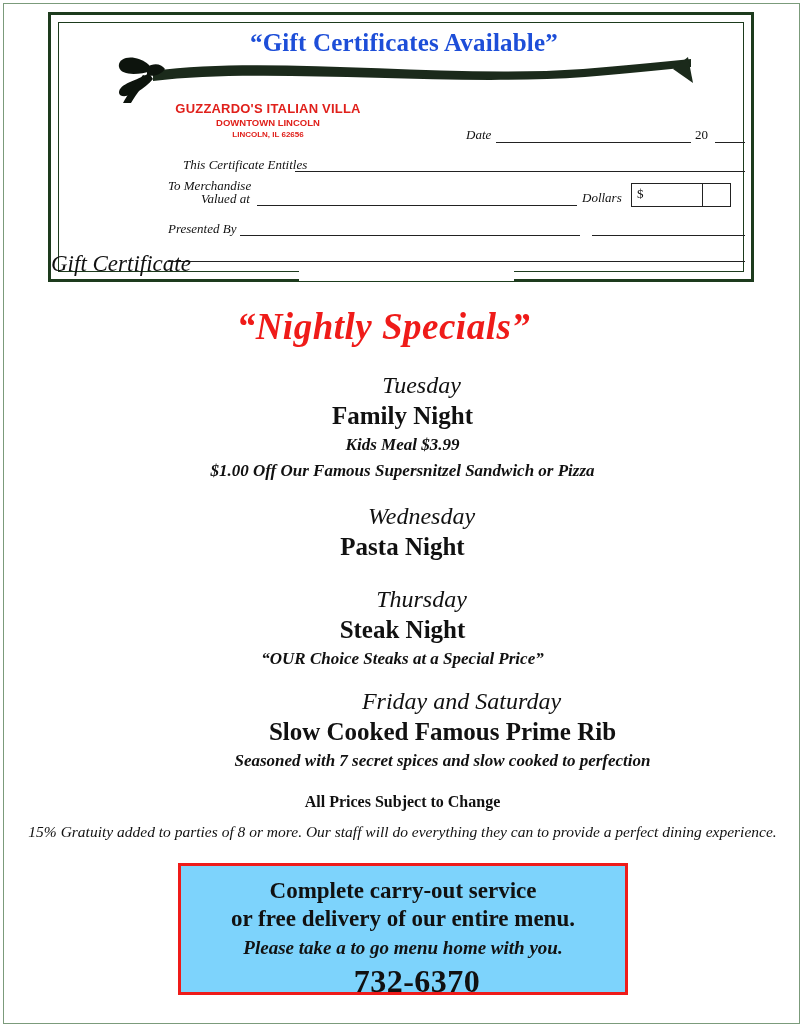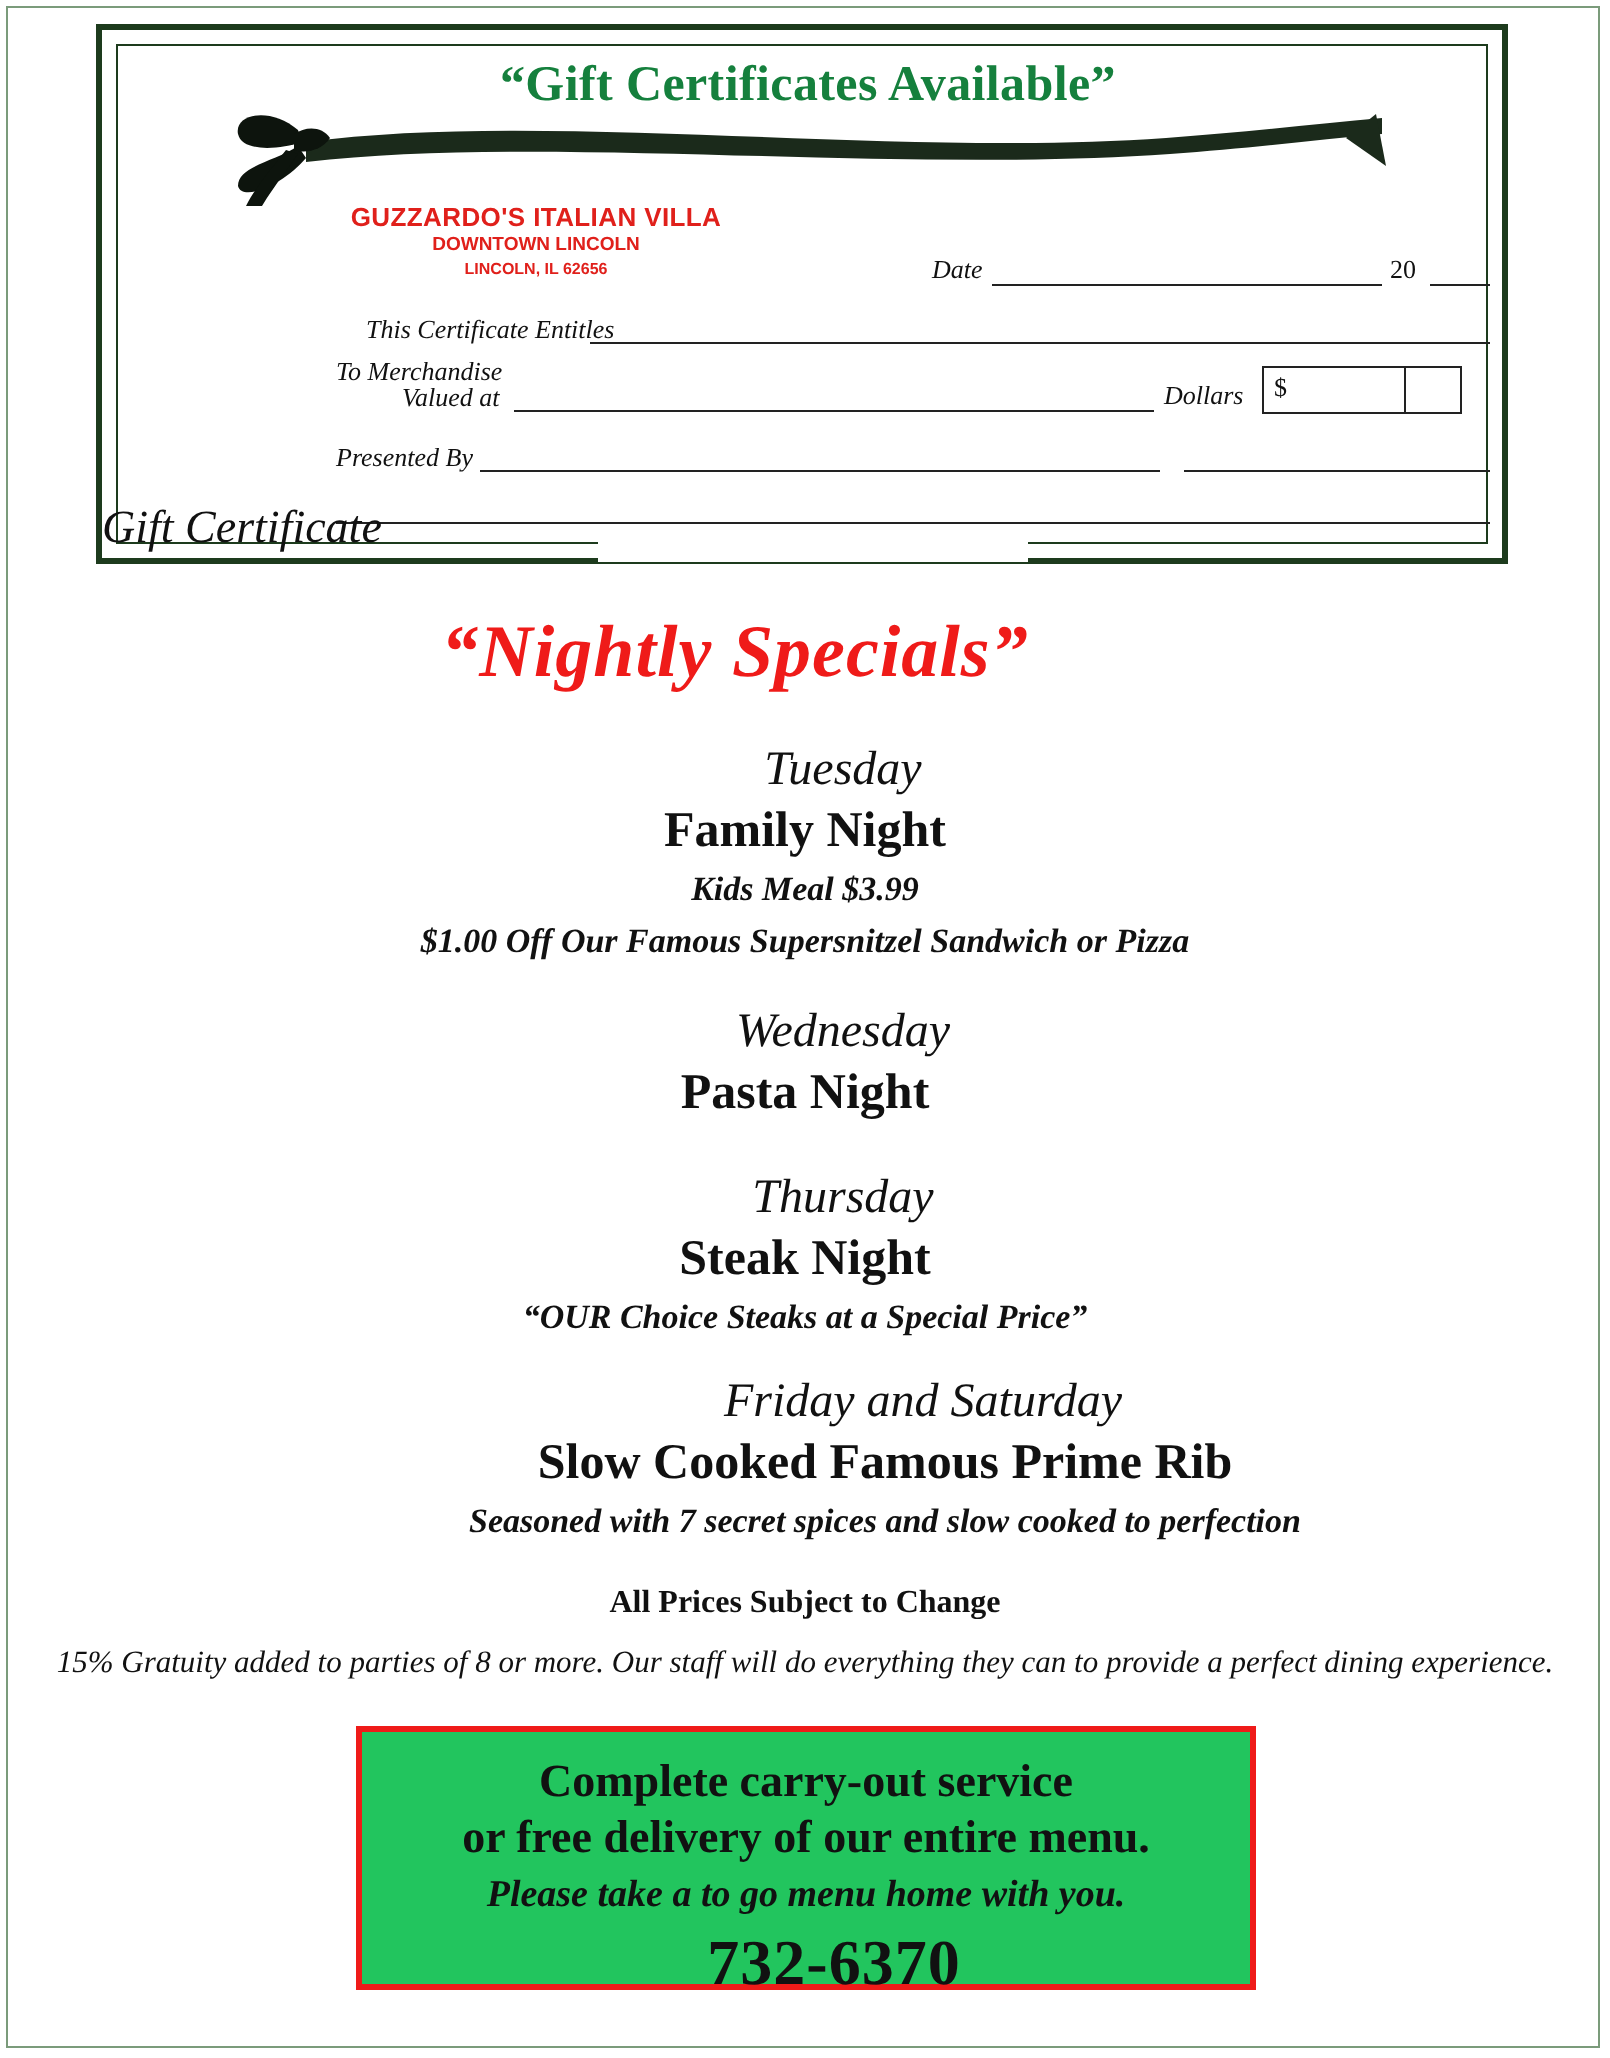--- a/index.html
+++ b/index.html
@@ -56,21 +56,21 @@
   .cert-title {
     position: absolute;
     left: 0;
     top: 14px;
     width: 706px;
     text-align: center;
     font-family: "Liberation Serif", serif;
     font-weight: bold;
     font-size: 25px;
     letter-spacing: 0.2px;
-    color: #15803d;
+    color: #1d4ed8;
   }
   
   .cert-title-mask {
     position: absolute;
     left: 190px;
     top: 8px;
     width: 330px;
     height: 36px;
     background: #ffffff;
   }
@@ -164,21 +164,21 @@
     right: 27px;
     top: 0;
     bottom: 0;
     width: 1px;
     background: #222222;
   }
 
   
   .specials-title {
     position: absolute;
-    left: 0;
+    left: 16px;
     top: 305px;
     width: 735px;
     text-align: center;
     font-family: "Liberation Serif", serif;
     font-style: italic;
     font-weight: bold;
     font-size: 37px;
     color: #ef1b19;
     letter-spacing: 0.5px;
   }
@@ -240,21 +240,21 @@
 
   
   .carry-box {
     position: absolute;
     left: 178px;
     top: 863px;
     width: 450px;
     height: 132px;
     border: 3px solid #ef1b19;
     box-sizing: border-box;
-    background: #22c55e;
+    background: #7dd3fc;
     text-align: center;
   }
   .carry-l1 {
     font-family: "Liberation Serif", serif;
     font-weight: bold;
     font-size: 23px;
     color: #111111;
     margin-top: 11px;
     line-height: 1.22;
   }

